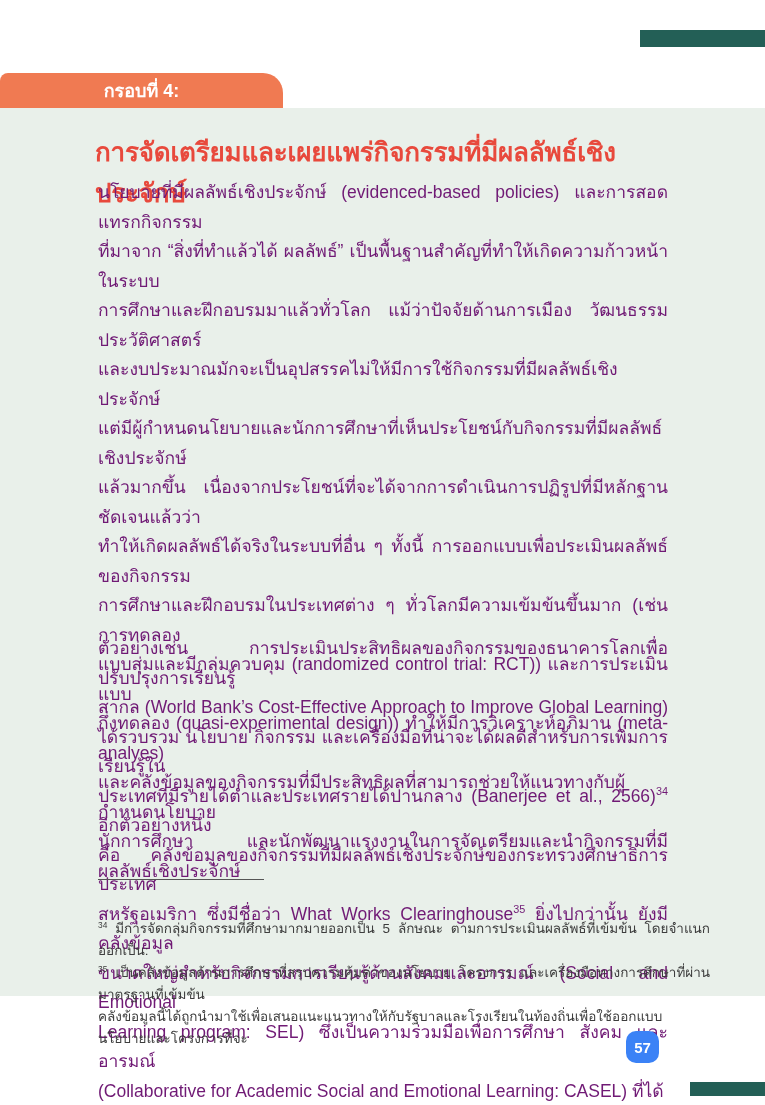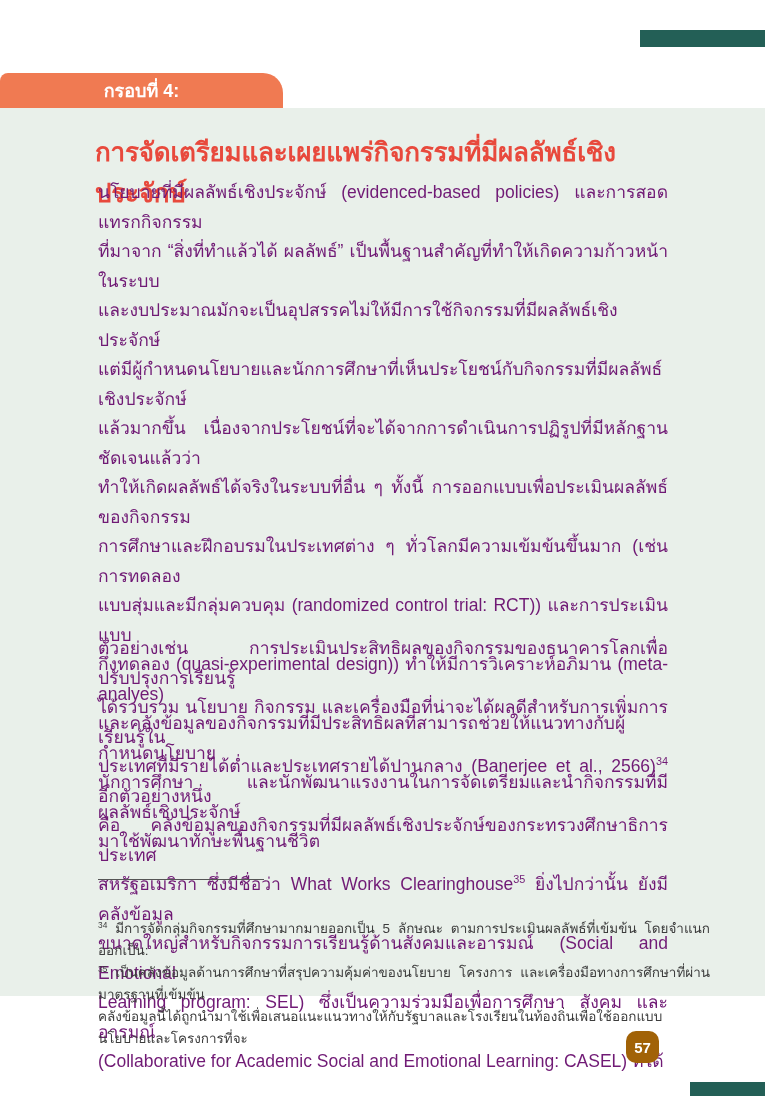--- a/index.html
+++ b/index.html
@@ -50,34 +50,35 @@
   <span>กรอบที่ 4:</span>
 </div>
 
 <div class="panel" style="background: rgb(233, 240, 234);"></div>
 
 <div class="heading" style="color: rgb(232, 73, 60);">การจัดเตรียมและเผยแพร่กิจกรรมที่มีผลลัพธ์เชิงประจักษ์</div>
 
 <div class="bodytext para1">
     <div class="tline">นโยบายที่มีผลลัพธ์เชิงประจักษ์ (evidenced-based policies) และการสอดแทรกกิจกรรม</div>
     <div class="tline">ที่มาจาก “สิ่งที่ทำแล้วได้ ผลลัพธ์” เป็นพื้นฐานสำคัญที่ทำให้เกิดความก้าวหน้าในระบบ</div>
+    <div class="tline">การศึกษาและฝึกอบรมมาแล้วทั่วโลก แม้ว่าปัจจัยด้านการเมือง วัฒนธรรม ประวัติศาสตร์</div>
     <div class="tline">และงบประมาณมักจะเป็นอุปสรรคไม่ให้มีการใช้กิจกรรมที่มีผลลัพธ์เชิงประจักษ์</div>
     <div class="tline">แต่มีผู้กำหนดนโยบายและนักการศึกษาที่เห็นประโยชน์กับกิจกรรมที่มีผลลัพธ์เชิงประจักษ์</div>
     <div class="tline">แล้วมากขึ้น เนื่องจากประโยชน์ที่จะได้จากการดำเนินการปฏิรูปที่มีหลักฐานชัดเจนแล้วว่า</div>
     <div class="tline">ทำให้เกิดผลลัพธ์ได้จริงในระบบที่อื่น ๆ ทั้งนี้ การออกแบบเพื่อประเมินผลลัพธ์ของกิจกรรม</div>
     <div class="tline">การศึกษาและฝึกอบรมในประเทศต่าง ๆ ทั่วโลกมีความเข้มข้นขึ้นมาก (เช่น การทดลอง</div>
     <div class="tline">แบบสุ่มและมีกลุ่มควบคุม (randomized control trial: RCT)) และการประเมินแบบ</div>
     <div class="tline">กึ่งทดลอง (quasi-experimental design)) ทำให้มีการวิเคราะห์อภิมาน (meta-analyes)</div>
     <div class="tline">และคลังข้อมูลของกิจกรรมที่มีประสิทธิผลที่สามารถช่วยให้แนวทางกับผู้กำหนดนโยบาย</div>
     <div class="tline">นักการศึกษา และนักพัฒนาแรงงานในการจัดเตรียมและนำกิจกรรมที่มีผลลัพธ์เชิงประจักษ์</div>
-    <div class="tline tline-last">มาใช้พัฒนาทักษะพื้นฐานชีวิต</div>
   </div>
 
 <div class="bodytext para2">
     <div class="tline">ตัวอย่างเช่น การประเมินประสิทธิผลของกิจกรรมของธนาคารโลกเพื่อปรับปรุงการเรียนรู้</div>
+    <div class="tline">สากล (World Bank’s Cost-Effective Approach to Improve Global Learning)</div>
     <div class="tline">ได้รวบรวม นโยบาย กิจกรรม และเครื่องมือที่น่าจะได้ผลดีสำหรับการเพิ่มการเรียนรู้ใน</div>
     <div class="tline">ประเทศที่มีรายได้ต่ำและประเทศรายได้ปานกลาง (Banerjee et al., 2566)<sup>34</sup> อีกตัวอย่างหนึ่ง</div>
     <div class="tline">คือ คลังข้อมูลของกิจกรรมที่มีผลลัพธ์เชิงประจักษ์ของกระทรวงศึกษาธิการประเทศ</div>
     <div class="tline">สหรัฐอเมริกา ซึ่งมีชื่อว่า What Works Clearinghouse<sup>35</sup> ยิ่งไปกว่านั้น ยังมีคลังข้อมูล</div>
     <div class="tline">ขนาดใหญ่สำหรับกิจกรรมการเรียนรู้ด้านสังคมและอารมณ์ (Social and Emotional</div>
     <div class="tline">Learning program: SEL) ซึ่งเป็นความร่วมมือเพื่อการศึกษา สังคม และอารมณ์</div>
     <div class="tline tline-last">(Collaborative for Academic Social and Emotional Learning: CASEL) ที่ได้</div>
   </div>
 
 <div class="fn-sep"></div>
@@ -85,17 +86,17 @@
 <div class="footnotes">
   <div>
       <div class="tline"><sup>34</sup> มีการจัดกลุ่มกิจกรรมที่ศึกษามากมายออกเป็น 5 ลักษณะ ตามการประเมินผลลัพธ์ที่เข้มข้น โดยจำแนกออกเป็น:</div>
     </div>
   <div>
       <div class="tline"><sup>35</sup> เป็นคลังข้อมูลด้านการศึกษาที่สรุปความคุ้มค่าของนโยบาย โครงการ และเครื่องมือทางการศึกษาที่ผ่านมาตรฐานที่เข้มข้น</div>
       <div class="tline">คลังข้อมูลนี้ได้ถูกนำมาใช้เพื่อเสนอแนะแนวทางให้กับรัฐบาลและโรงเรียนในท้องถิ่นเพื่อใช้ออกแบบนโยบายและโครงการที่จะ</div>
     </div>
 </div>
 
-<div class="page-badge" style="background: #a16207;">
+<div class="page-badge" style="background: #3b82f6;">
   <span>57</span>
 </div>
 
 <div class="bottom-teal-bar" style="background: rgb(35, 95, 86);"></div>
 
 </body></html>

